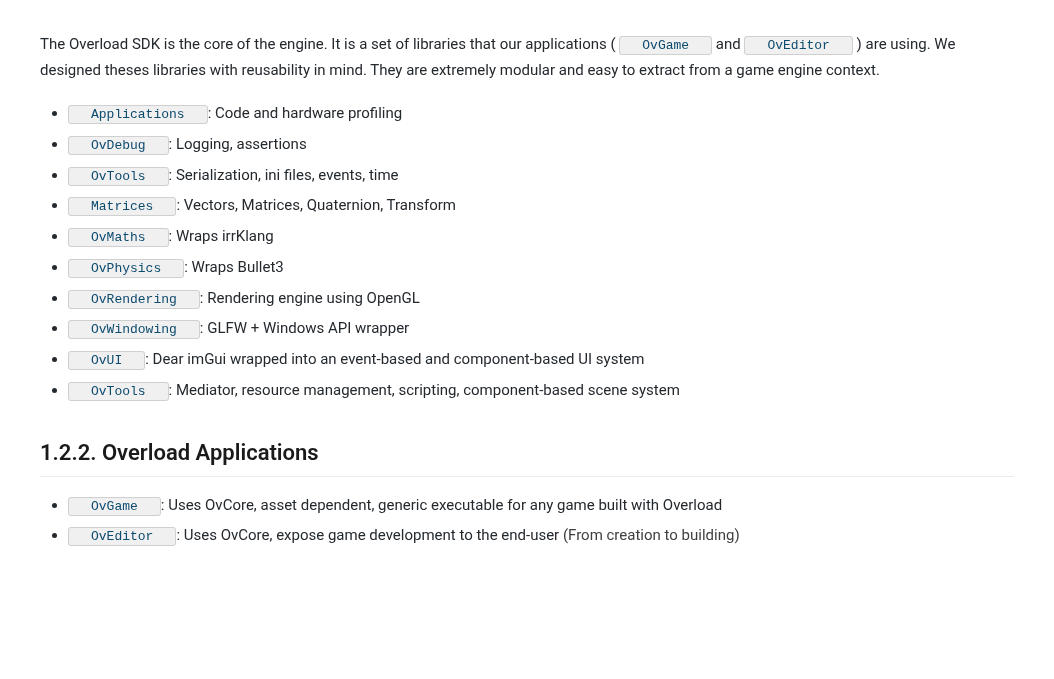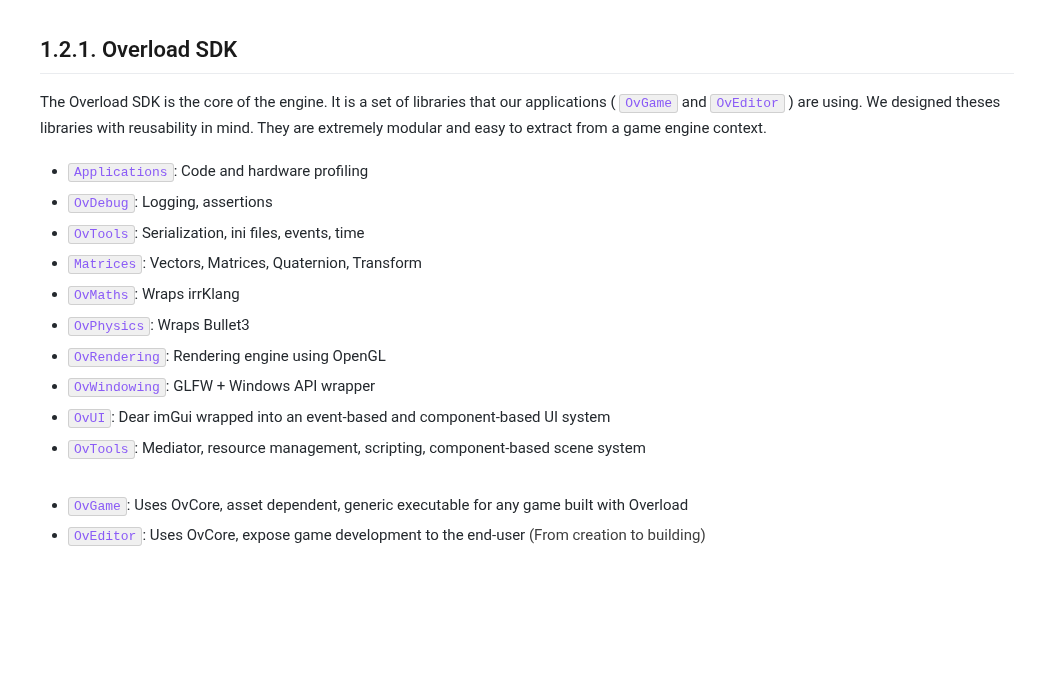--- a/index.html
+++ b/index.html
@@ -30,24 +30,24 @@
     .description {
       color: #24292e;
       margin-bottom: 18px;
       line-height: 1.7;
     }
 
     code.inline {
       background-color: #f0f0f0;
       border: 1px solid #d0d0d0;
       border-radius: 3px;
-      padding: 1px 5px;
+      padding: 1px 22px;
       font-family: 'SFMono-Regular', Consolas, 'Liberation Mono', Menlo, monospace;
       font-size: 13px;
-      color: #8b5cf6;
+      color: #0c4a6e;
     }
 
     ul.feature-list {
       list-style: disc;
       padding-left: 28px;
       margin-bottom: 28px;
     }
 
     ul.feature-list li {
       margin-bottom: 6px;
@@ -62,34 +62,34 @@
     a.link-text {
       color: #404040;
       text-decoration: none;
     }
   </style>
 </head>
 <body>
 
 <div>
 <div class="section-block">
-      <h1 class="section-title">1.2.1. Overload SDK</h1>
       <p class="description">The Overload SDK is the core of the engine. It is a set of libraries that our applications ( <code class="inline">OvGame</code> and <code class="inline">OvEditor</code> ) are using. We designed theses libraries with reusability in mind. They are extremely modular and easy to extract from a game engine context.</p>
       <ul class="feature-list">
         <li><code class="inline">Applications</code>: Code and hardware profiling</li>
         <li><code class="inline">OvDebug</code>: Logging, assertions</li>
         <li><code class="inline">OvTools</code>: Serialization, ini files, events, time</li>
         <li><code class="inline">Matrices</code>: Vectors, Matrices, Quaternion, Transform</li>
         <li><code class="inline">OvMaths</code>: Wraps irrKlang</li>
         <li><code class="inline">OvPhysics</code>: Wraps Bullet3</li>
         <li><code class="inline">OvRendering</code>: Rendering engine using OpenGL</li>
         <li><code class="inline">OvWindowing</code>: GLFW + Windows API wrapper</li>
         <li><code class="inline">OvUI</code>: Dear imGui wrapped into an event-based and component-based UI system</li>
         <li><code class="inline">OvTools</code>: Mediator, resource management, scripting, component-based scene system</li>
       </ul>
     </div>
     <div class="section-block">
+      <h1 class="section-title">1.2.2. Overload Applications</h1>
       <ul class="feature-list">
         <li><code class="inline">OvGame</code>: Uses OvCore, asset dependent, generic executable for any game built with Overload</li>
         <li><code class="inline">OvEditor</code>: Uses OvCore, expose game development to the end-user <a class="link-text" href="#">(From creation to building)</a></li>
       </ul>
     </div>
   </div>
 
 </body></html>

